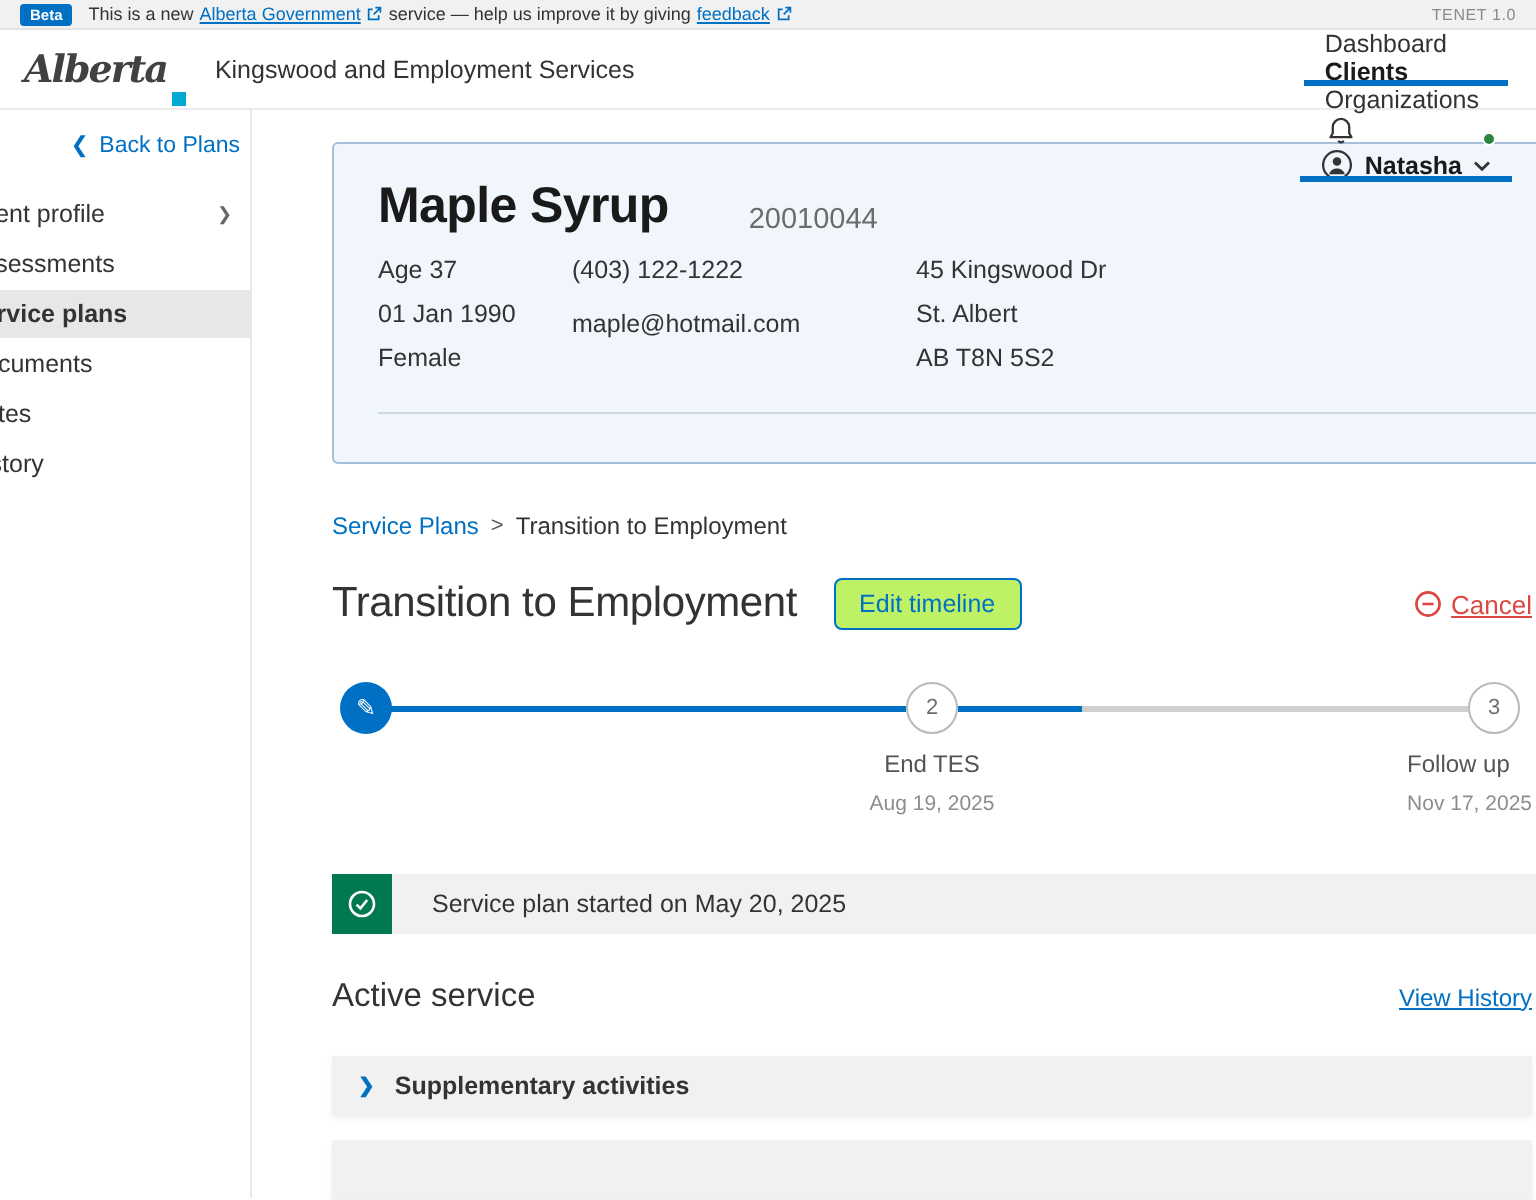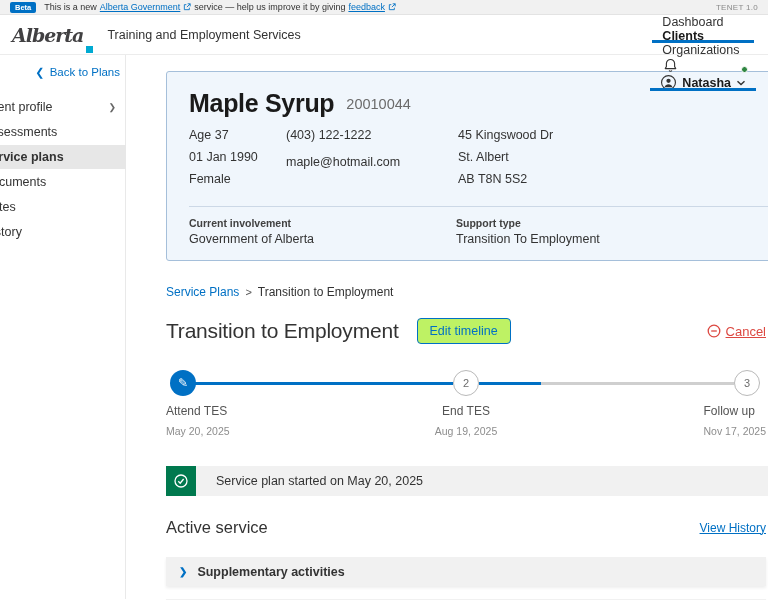--- a/index.html
+++ b/index.html
@@ -49,21 +49,21 @@
     font-size:12.5px; color:#333; white-space:nowrap; display:flex; align-items:center;
     justify-content:space-between; cursor:pointer; margin-bottom:1px; }
   .side-item.selected { background:var(--selected_item_bg,#E7E7E7); font-weight:bold; }
   .side-chev { color:#666; font-size:9px; }
 
   .main { width:600px; flex:0 0 600px; margin-left:40px; padding-top:16px; }
 
   
   .client-card { background:var(--card_bg,#F0F6FC); border:1px solid var(--card_border,#A5BFDA);
     border-radius:3px; margin-right:-26px; padding:17px 22px 14px; }
-  .card-title-row { display:flex; align-items:center; }
+  .card-title-row { display:flex; align-items:flex-end;gap:28px; }
   .client-name { font-size:25px; font-weight:bold; color:#1a1a1a; letter-spacing:-.3px; }
   .client-id { font-size:14.5px; color:#6b6b6b; margin-left:12px; }
   .card-grid { display:grid; grid-template-columns:97px 172px auto; margin-top:9px; font-size:12.5px; color:#333; }
   .card-grid div { line-height:17px; }
   .cg-item { margin-bottom:5px; }
   .email-row { margin-top:10px; }
   .card-divider { border:none; border-top:1px solid #ccd8e6; margin:13px 0 10px; }
   .card-bottom { display:grid; grid-template-columns:267px auto; }
   .cb-label { font-size:10.5px; font-weight:bold; color:#414141; }
   .cb-value { font-size:12.5px; color:#333; margin-top:3px; }
@@ -147,21 +147,21 @@
         </span>
     </span>
     <span class="version">TENET 1.0</span>
   </div>
 
   <div class="app-header">
     <div class="brand">
       <span class="logo-script">Alberta</span>
       <span class="logo-square"></span>
     </div>
-    <div class="app-title">Training and Employment Services</div>
+    <div class="app-title">Kingswood and Employment Services</div>
     <div class="header-right">
       <div class="nav-item">Dashboard</div>
       <div class="nav-item active">Clients</div>
       <div class="nav-item">Organizations</div>
       <div class="bell-wrap">
         <span>
             <svg width="17" height="17" viewBox="0 0 24 24">
               <path d="M12 3.5a5.8 5.8 0 0 0-5.8 5.8v4.2L4.6 16.4h14.8l-1.6-2.9V9.3A5.8 5.8 0 0 0 12 3.5z" fill="none" stroke="#333" stroke-width="1.6" stroke-linejoin="round"></path>
               <path d="M10.2 18.8a1.9 1.9 0 0 0 3.6 0" fill="none" stroke="#333" stroke-width="1.6"></path>
             </svg>
@@ -228,30 +228,20 @@
             <div class="cg-item">(403) 122-1222</div>
             <div class="cg-item email-row">maple@hotmail.com</div>
           </div>
           <div>
             <div class="cg-item">45 Kingswood Dr</div>
             <div class="cg-item">St. Albert</div>
             <div class="cg-item">AB T8N 5S2</div>
           </div>
         </div>
         <hr class="card-divider">
-        <div class="card-bottom">
-          <div>
-            <div class="cb-label">Current involvement</div>
-            <div class="cb-value">Government of Alberta</div>
-          </div>
-          <div>
-            <div class="cb-label">Support type</div>
-            <div class="cb-value">Transition To Employment</div>
-          </div>
-        </div>
       </div>
 
       <div class="breadcrumb">
         <a class="link" style="text-decoration:none;">Service Plans</a>
         <span class="crumb-sep">&gt;</span>
         <span class="crumb-current">Transition to Employment</span>
       </div>
 
       <div class="title-row">
         <span class="page-title">Transition to Employment</span>
@@ -272,24 +262,20 @@
           <div class="tl-seg seg1"></div>
           <div class="tl-seg seg2"></div>
           <div class="tl-seg seg3"></div>
           <div class="tl-node node1">
             <span class="pencil">✎</span>
           </div>
           <div class="tl-node node2 node-open">2</div>
           <div class="tl-node node3 node-open">3</div>
         </div>
         <div class="tl-labels">
-          <div class="tl-lab lab1">
-            <div class="step-label">Attend TES</div>
-            <div class="step-date">May 20, 2025</div>
-          </div>
           <div class="tl-lab lab2">
             <div class="step-label">End TES</div>
             <div class="step-date">Aug 19, 2025</div>
           </div>
           <div class="tl-lab lab3">
             <div class="step-label">Follow up</div>
             <div class="step-date">Nov 17, 2025</div>
           </div>
         </div>
       </div>

